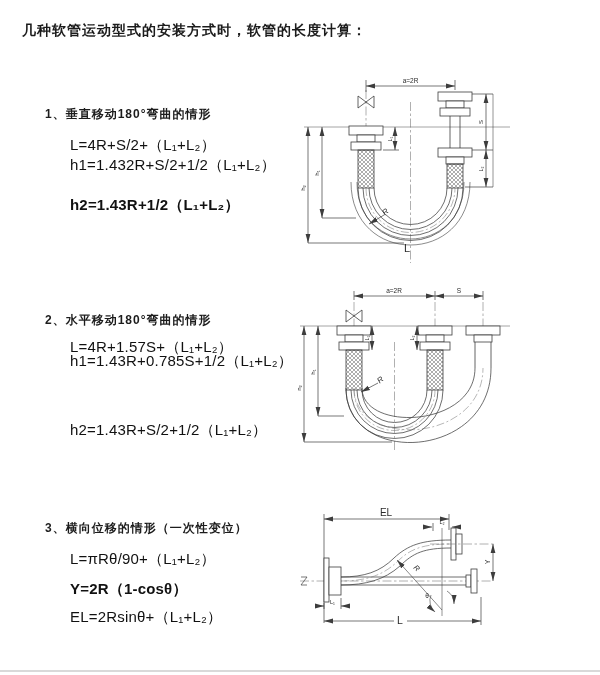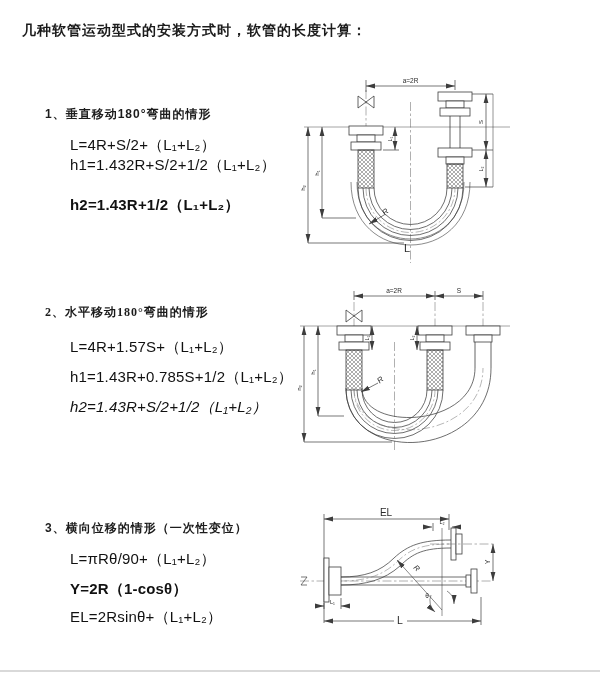--- a/index.html
+++ b/index.html
@@ -22,24 +22,24 @@
 <div class="abs page-title">几种软管运动型式的安装方式时，软管的长度计算：</div>
 
 <div>
   <div class="abs sec-heading" style="left:45px;top:106px;">1、垂直移动180°弯曲的情形</div>
   <div class="abs formula" style="left:70px;top:136px;">L=4R+S/2+（L₁+L₂）</div>
   <div class="abs formula" style="left:70px;top:156px;">h1=1.432R+S/2+1/2（L₁+L₂）</div>
   <div class="abs formula" style="left:70px;top:196px;font-weight:bold;">h2=1.43R+1/2（L₁+L₂）</div>
 </div>
 
 <div>
-  <div class="abs sec-heading" style="left:45px;top:304px;font-family:Liberation Serif, serif;">2、水平移动180°弯曲的情形</div>
+  <div class="abs sec-heading" style="left:45px;top:312px;">2、水平移动180°弯曲的情形</div>
   <div class="abs formula" style="left:70px;top:338px;">L=4R+1.57S+（L₁+L₂）</div>
-  <div class="abs formula" style="left:70px;top:368px;">h1=1.43R+0.785S+1/2（L₁+L₂）</div>
-  <div class="abs formula" style="left:70px;top:398px;font-style:italic;">h2=1.43R+S/2+1/2（L₁+L₂）</div>
+  <div class="abs formula" style="left:70px;top:352px;">h1=1.43R+0.785S+1/2（L₁+L₂）</div>
+  <div class="abs formula" style="left:70px;top:421px;">h2=1.43R+S/2+1/2（L₁+L₂）</div>
 </div>
 
 <div>
   <div class="abs sec-heading" style="left:45px;top:520px;text-align:right;">3、横向位移的情形（一次性变位）</div>
   <div class="abs formula" style="left:70px;top:550px;">L=πRθ/90+（L₁+L₂）</div>
   <div class="abs formula" style="left:70px;top:580px;font-weight:bold;">Y=2R（1-cosθ）</div>
   <div class="abs formula" style="left:70px;top:608px;">EL=2Rsinθ+（L₁+L₂）</div>
 </div>
 
 <div class="diagram" style="left:300px;top:70px;">

